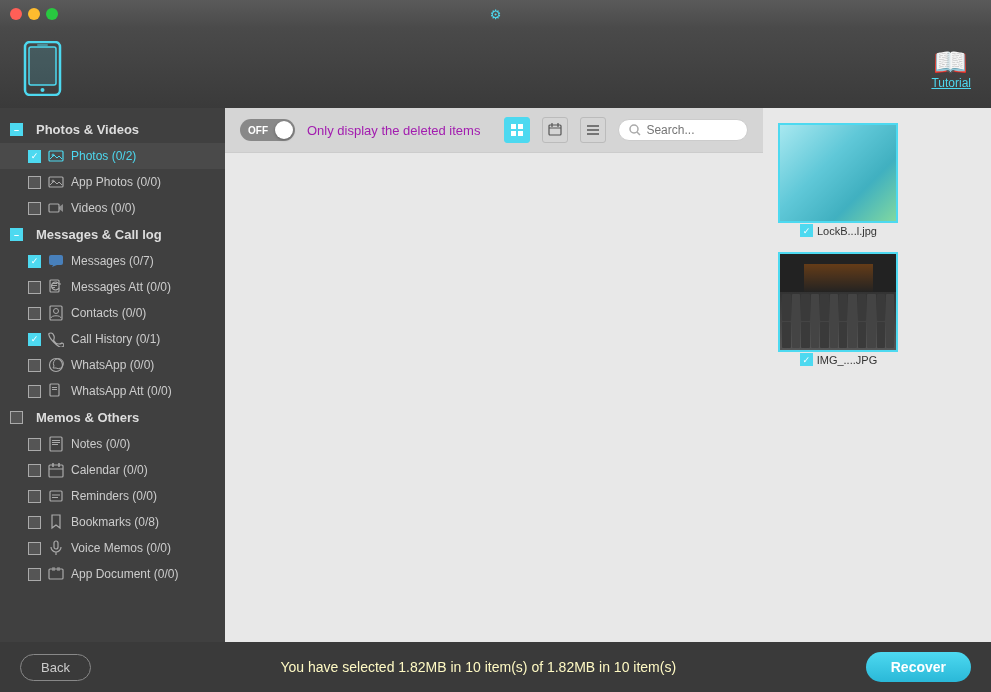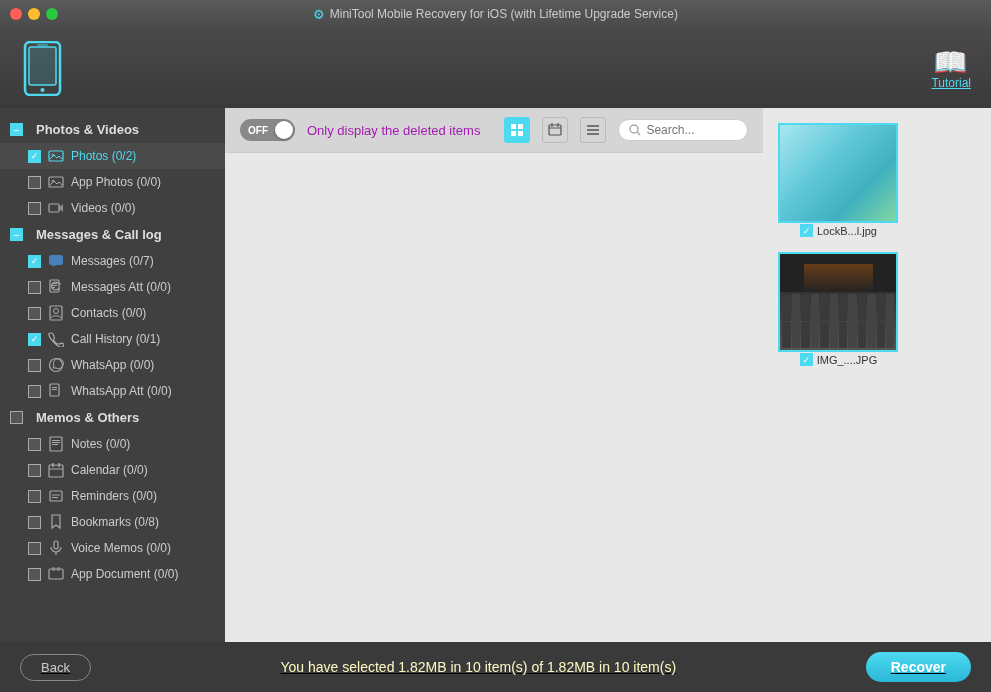--- a/index.html
+++ b/index.html
@@ -341,21 +341,20 @@
     }
 
     
     .footer {
       height: 50px;
       background: #3a3a3a;
       display: flex;
       align-items: center;
       justify-content: space-between;
       padding: 0 20px;
-      text-decoration: underline;
     }
     .back-btn {
       background: transparent;
       border: 1.5px solid #888;
       border-radius: 15px;
       color: #ccc;
       font-size: 13px;
       padding: 5px 20px;
       cursor: pointer;
     }
@@ -378,21 +377,20 @@
 <body>
 
 <div class="titlebar">
   <div class="titlebar-buttons">
     <div class="titlebar-btn btn-close"></div>
     <div class="titlebar-btn btn-min"></div>
     <div class="titlebar-btn btn-max"></div>
   </div>
   <div class="titlebar-title">
     <span style="color:#4dd9f0;font-size:13px;">⚙</span>
-    <span>MiniTool Mobile Recovery for iOS (with Lifetime Upgrade Service)</span>
   </div>
 </div>
 
 <div class="header">
 
   <svg class="header-phone-icon" viewBox="0 0 45 55" fill="none">
     <rect x="5" y="1" width="35" height="53" rx="5" fill="none" stroke="#4dd9f0" stroke-width="2.5"></rect>
     <rect x="9" y="6" width="27" height="38" rx="2" fill="#4dd9f0" opacity="0.15"></rect>
     <rect x="9" y="6" width="27" height="38" rx="2" fill="none" stroke="#4dd9f0" stroke-width="1.5"></rect>
     <circle cx="22.5" cy="49" r="2" fill="#4dd9f0"></circle>

